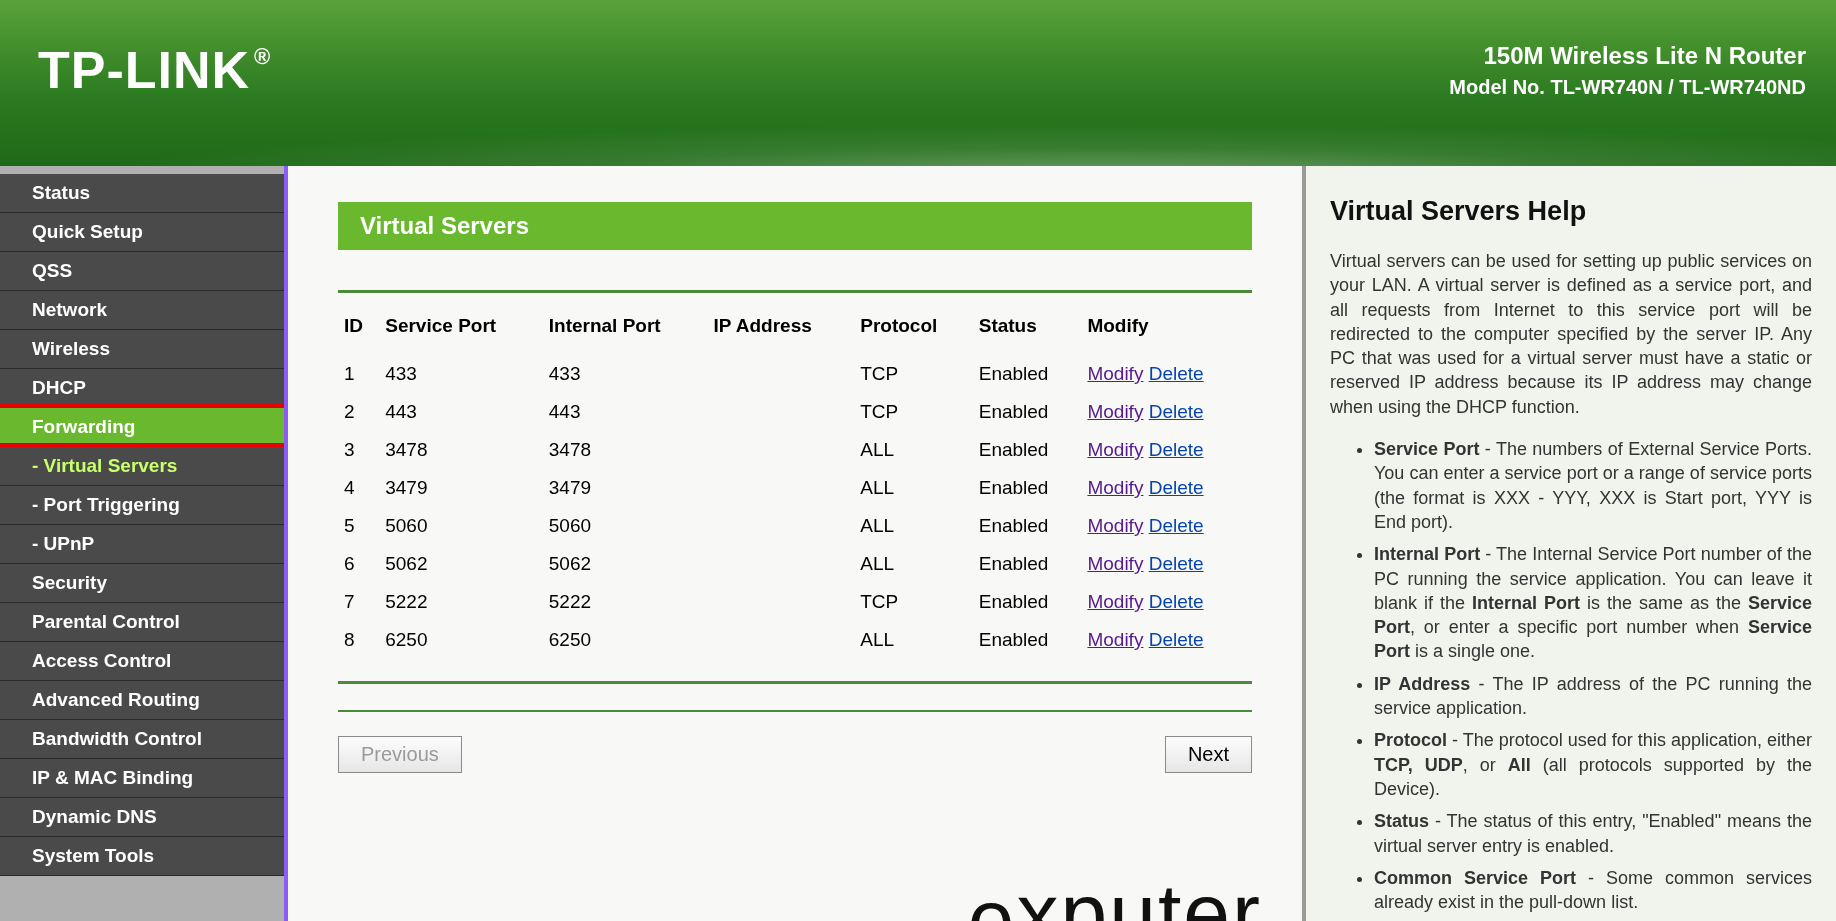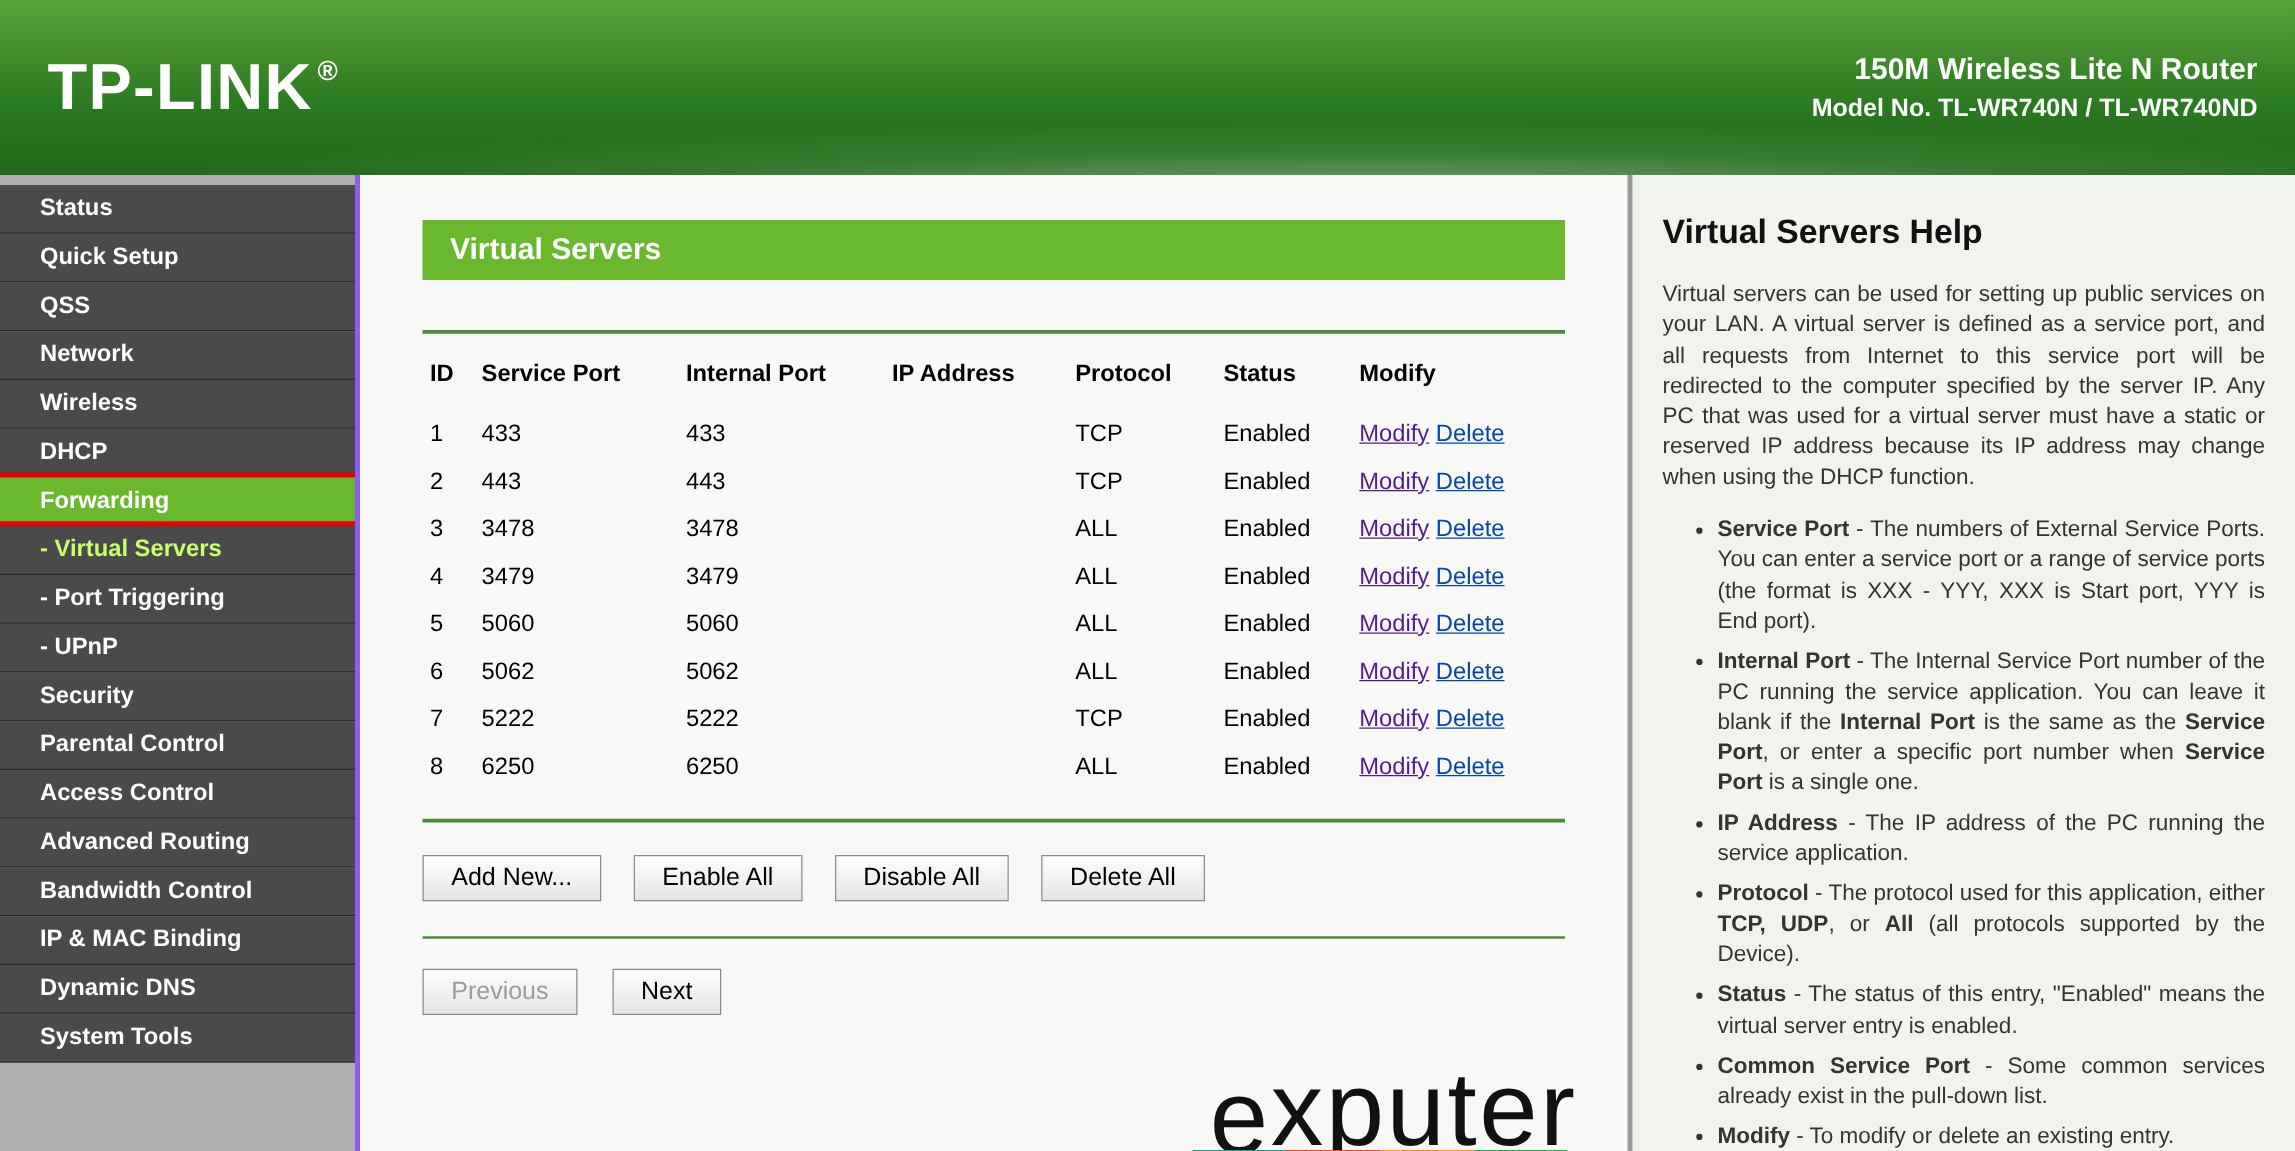--- a/index.html
+++ b/index.html
@@ -1,21 +1,21 @@
 <!DOCTYPE html>
 <html><head>
 <meta charset="utf-8">
 <style>
   * { margin: 0; padding: 0; box-sizing: border-box; }
   body { font-family: Arial, Helvetica, sans-serif; background: #fff; width: 1836px; height: 921px; overflow: hidden; }
 
   
   .banner {
     width: 100%;
-    height: 140px;
+    height: 166px;
     background: linear-gradient(to bottom, #5aa33a 0%, #3e8a2a 35%, #2a7a20 60%, #1f6a18 100%);
     position: relative;
     color: #fff;
   }
   .banner::after {
     content: "";
     position: absolute;
     bottom: 0; left: 0; right: 0;
     height: 46px;
     background: radial-gradient(ellipse at 60% 120%, rgba(255,255,255,0.35) 0%, rgba(255,255,255,0.1) 35%, rgba(255,255,255,0) 65%);
@@ -110,21 +110,21 @@
     font-size: 20px;
     padding: 6px 22px;
     background: linear-gradient(#fdfdfd, #e6e6e6);
     border: 1px solid #8a8a8a;
     cursor: pointer;
   }
   button.std:disabled { color: #9a9a9a; cursor: default; }
 
   .hr-thin { border: none; border-top: 2px solid #4a8a3a; margin: 0 0 24px 0; }
 
-  .pager { display: flex; gap: 28px; justify-content: flex-start; }
+  .pager { display: flex; gap: 28px; justify-content: space-between; }
 
   
   .watermark {
     position: absolute;
     right: 40px; bottom: -6px;
     font-size: 84px;
     font-family: "Segoe UI", Arial, sans-serif;
     font-weight: 300;
     letter-spacing: 2px;
     color: #111;
@@ -278,26 +278,20 @@
               <td>6250</td>
               <td></td>
               <td>ALL</td>
               <td>Enabled</td>
               <td><a class="action">Modify</a> <a class="action action-del">Delete</a></td>
             </tr>
           </tbody>
       </table>
     </div>
 
-    <div class="btn-row">
-      <button class="std">Add New...</button>
-      <button class="std">Enable All</button>
-      <button class="std">Disable All</button>
-      <button class="std">Delete All</button>
-    </div>
 
     <hr class="hr-thin">
 
     <div class="pager">
       <button class="std" disabled="">Previous</button>
       <button class="std">Next</button>
     </div>
 
     <div class="watermark">
       <span class="x">e</span><span>xputer</span>

